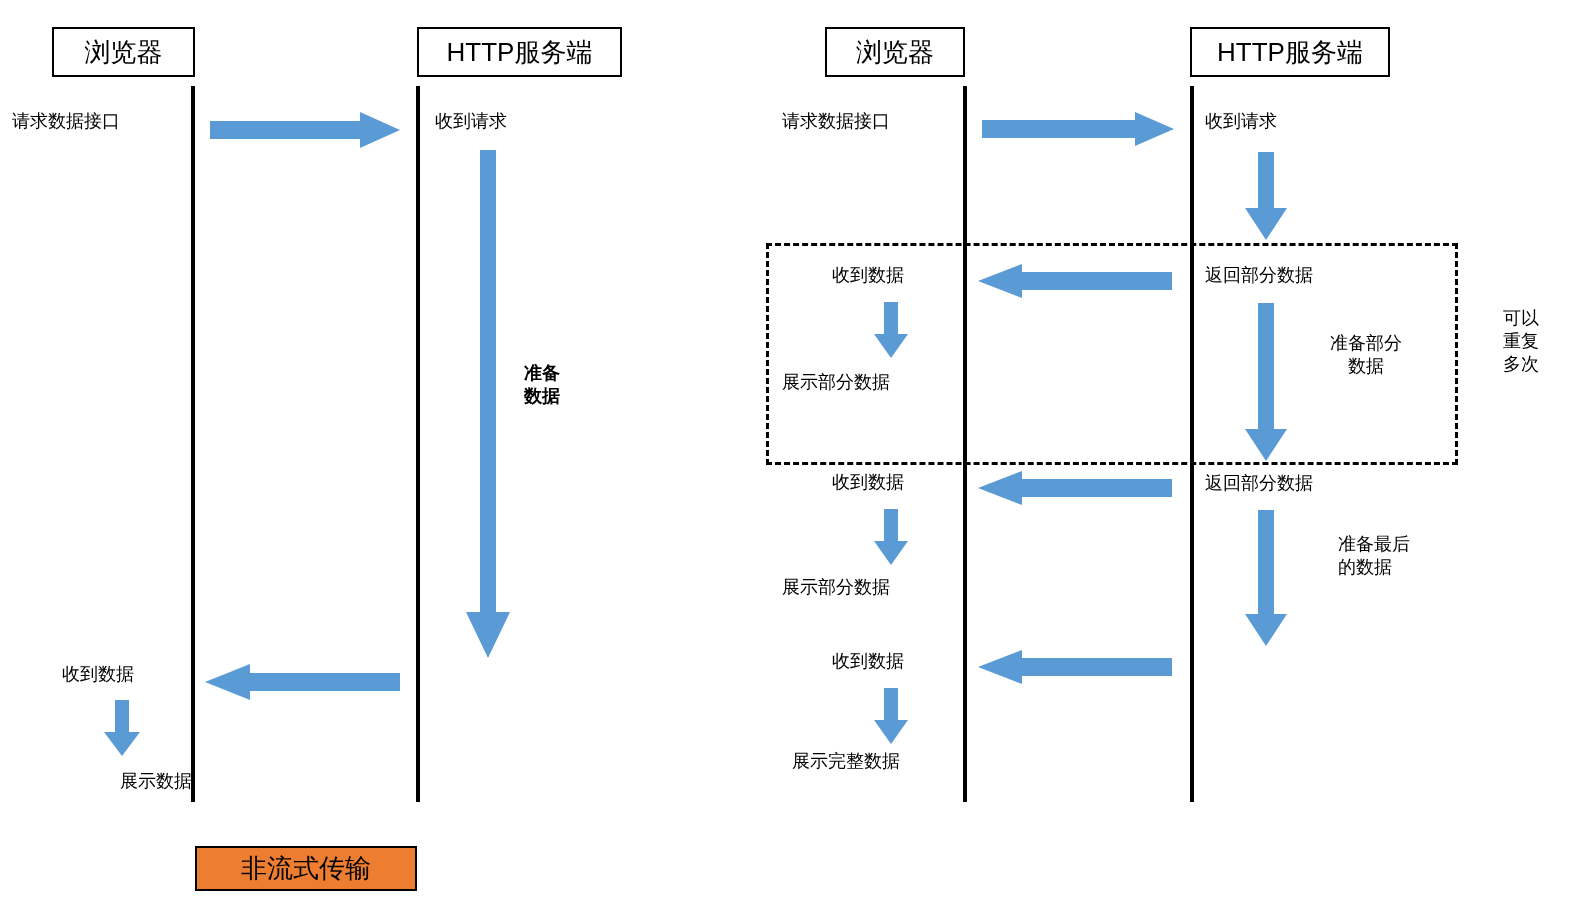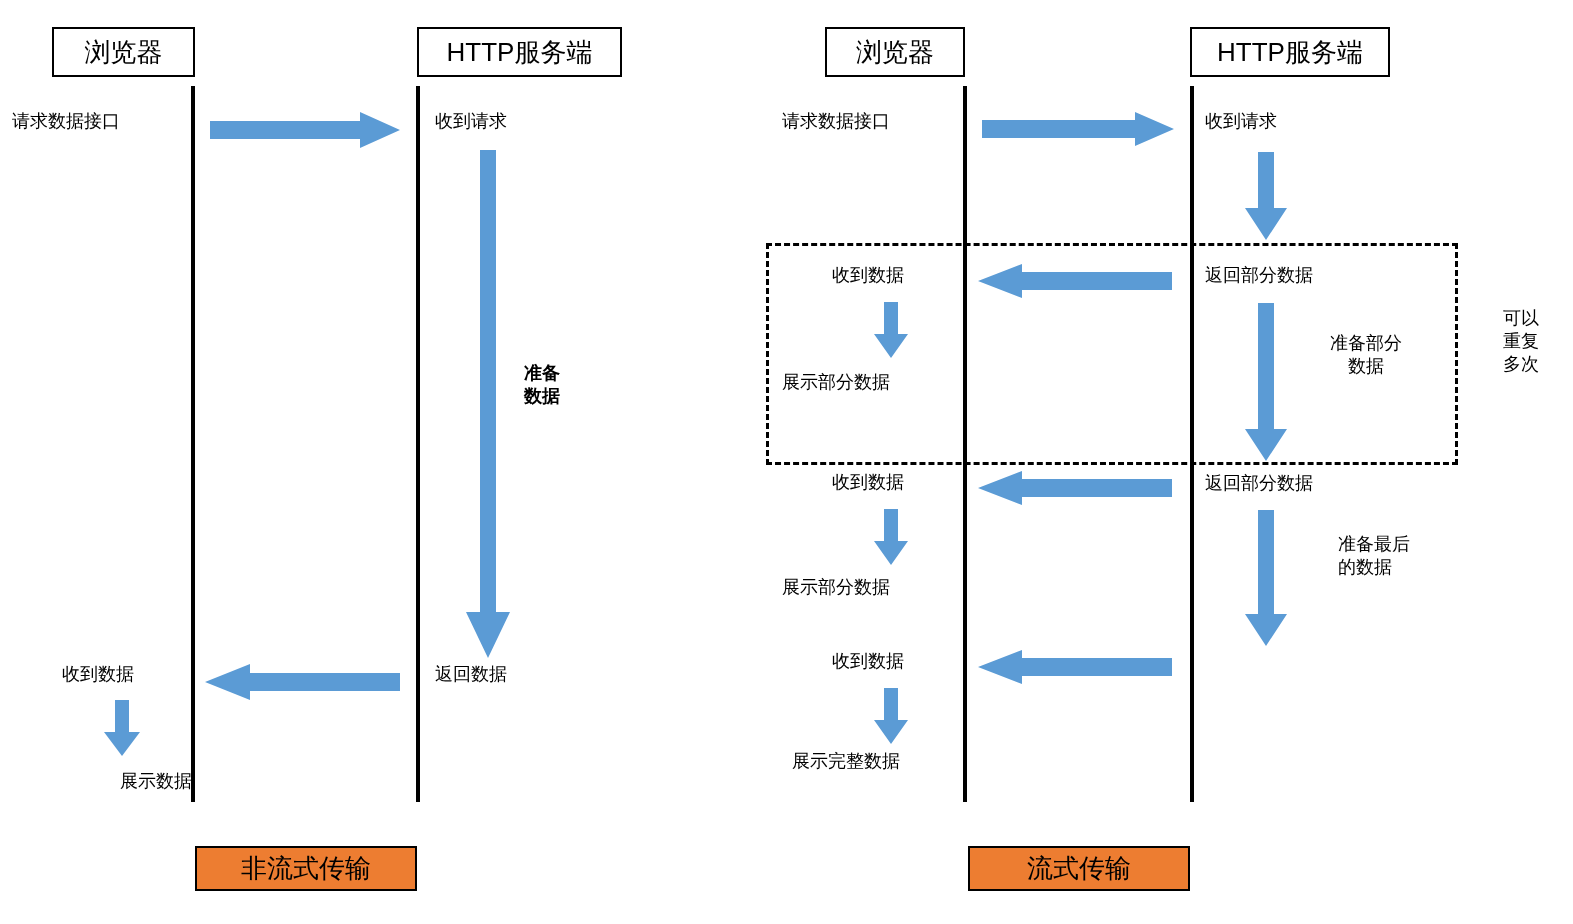--- a/index.html
+++ b/index.html
@@ -98,23 +98,20 @@
     <svg width="44" height="508" viewBox="0 0 44 508" preserveAspectRatio="none">
       <polygon points="14,0 30,0 30,462 44,462 22,508 0,462 14,462" fill="#5B9BD5"></polygon>
     </svg>
   </div>
 
   <div class="note" style="left:524px; top:362px; width:120px; text-align:left;font-weight:bold;">
     <div>准备</div>
     <div>数据</div>
   </div>
 
-  <div class="note" style="left:435px; top:663px; width:200px; text-align:left;">
-    <span>返回数据</span>
-  </div>
 
   <div class="arrow" style="left:205px; top:664px; width:195px; height:36px;">
     <svg width="195" height="36" viewBox="0 0 195 36">
       <polygon points="195,9 45,9 45,0 0,18 45,36 45,27 195,27" fill="#5B9BD5"></polygon>
     </svg>
   </div>
 
   <div class="note" style="left:62px; top:663px; width:130px; text-align:left;">
     <span>收到数据</span>
   </div>
@@ -256,17 +253,14 @@
   <div class="arrow" style="left:874px; top:688px; width:34px; height:56px;">
     <svg width="34" height="56" viewBox="0 0 34 56" preserveAspectRatio="none">
       <polygon points="10,0 24,0 24,32 34,32 17,56 0,32 10,32" fill="#5B9BD5"></polygon>
     </svg>
   </div>
 
   <div class="note" style="left:782px; top:750px; width:180px; text-align:left;margin-left:10px;">
     <span>展示完整数据</span>
   </div>
 
-  <div class="tag-box" style="left:968px; top:846px; width:222px; height:45px;">
-    <span>流式传输</span>
-  </div>
 
 </div>
 
 </body></html>

